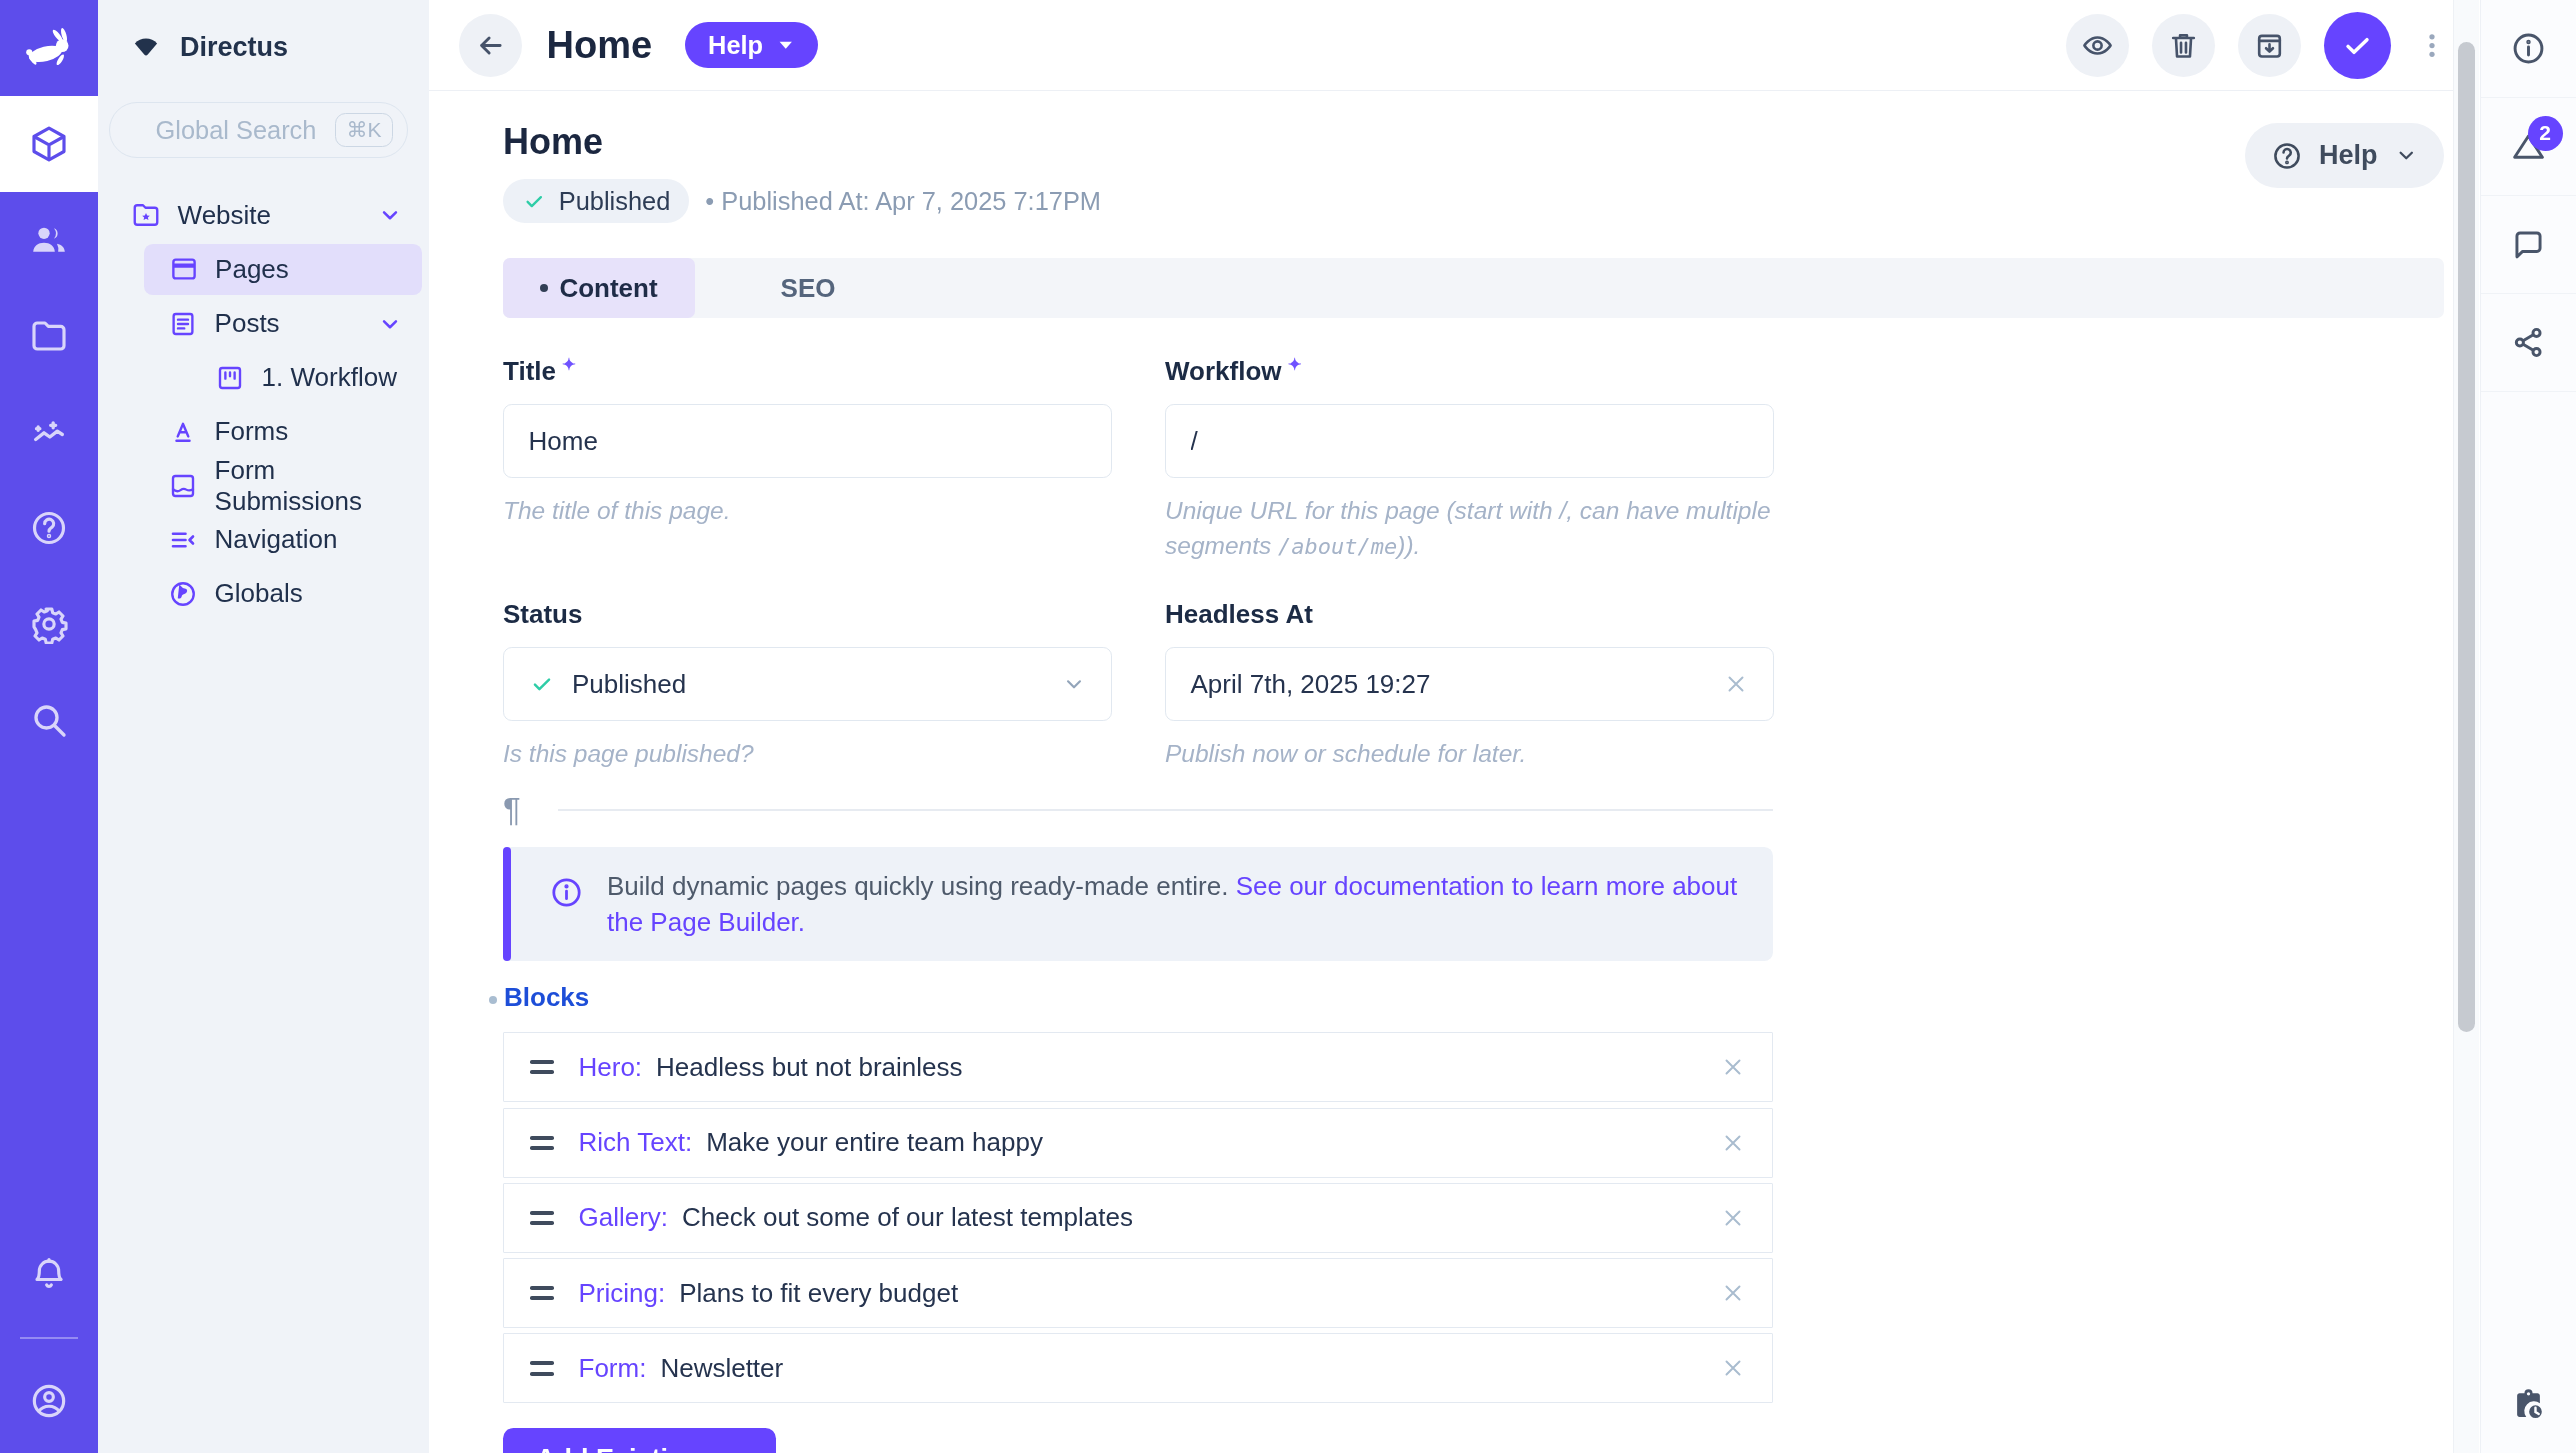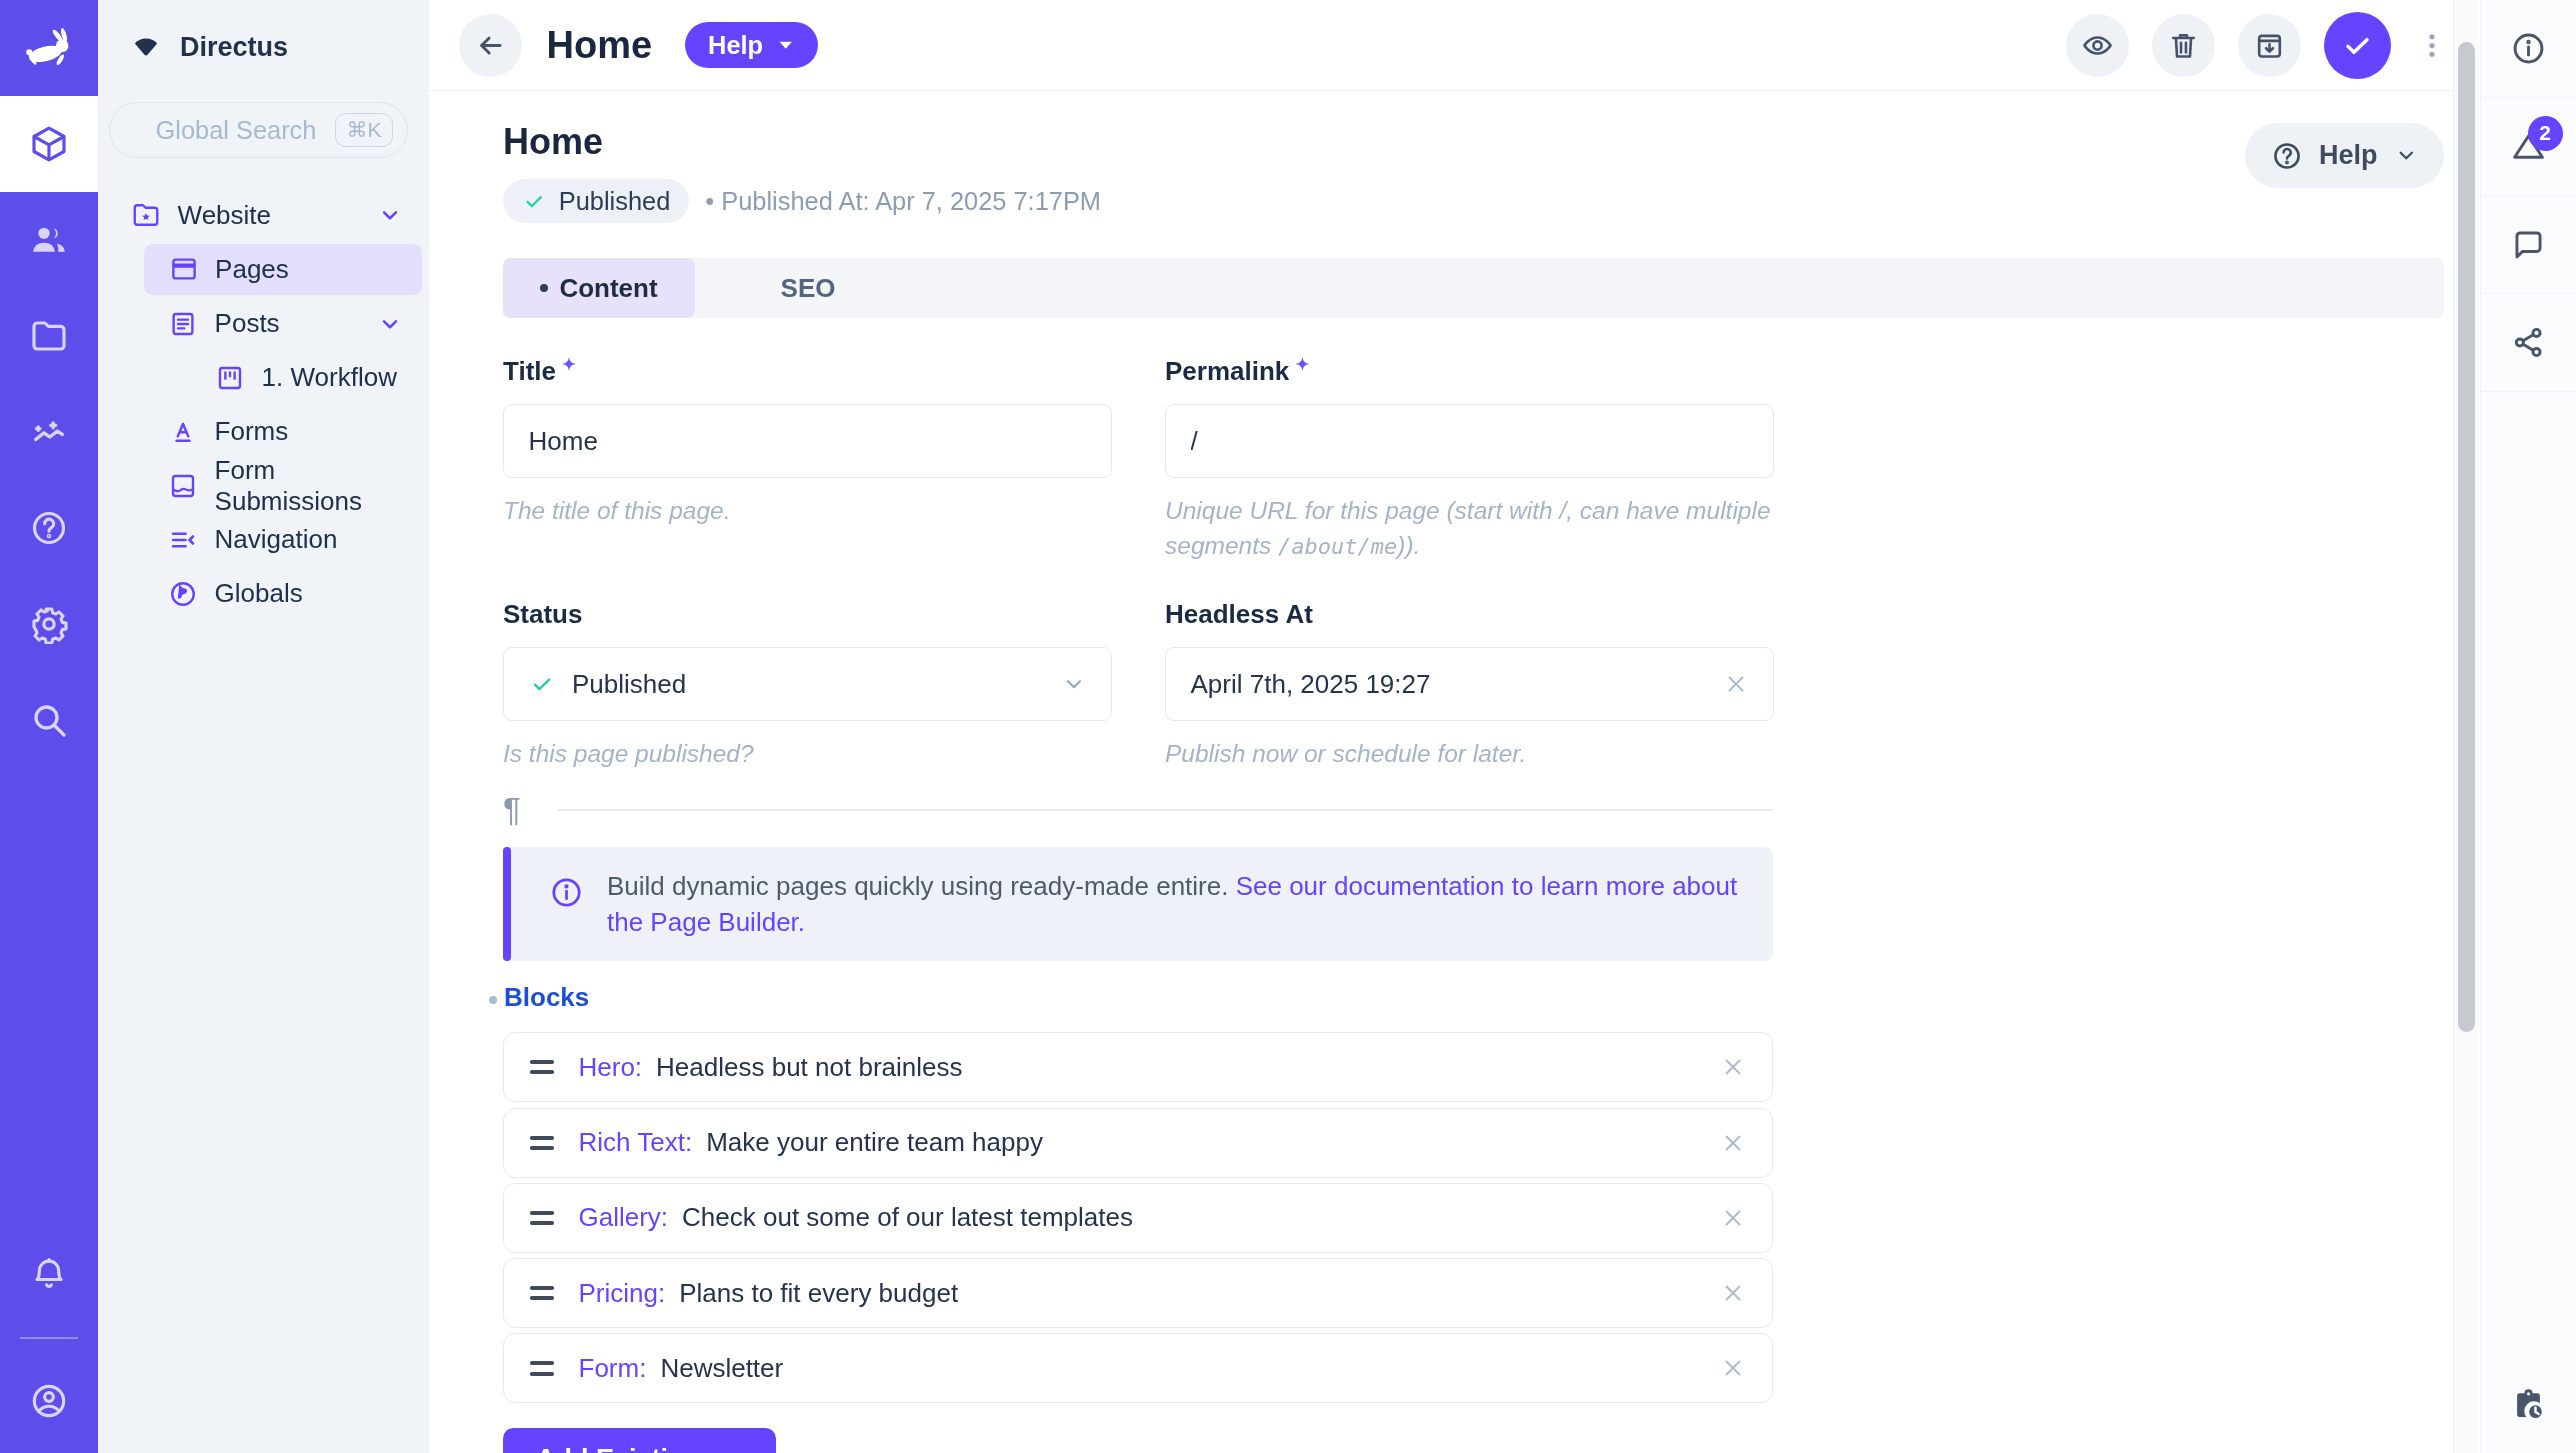--- a/index.html
+++ b/index.html
@@ -80,21 +80,21 @@
 
   .banner{margin-top:17.5px;width:1270px;position:relative;background:#eef2f8;border-radius:8.8px;padding:21px 35px 21px 46px;display:flex;gap:23px;align-items:flex-start}
   .banner-bar{position:absolute;left:0;top:0;bottom:0;width:8px;background:#6644ff;border-radius:5.3px}
   .banner-icon{color:#6644ff;margin-top:7px;flex:none}
   .banner-text{font-size:26px;line-height:1.4;color:#4e5a6b}
   .banner-link{color:#6644ff;cursor:pointer}
 
   .blocks-label{margin-top:21px;display:flex;align-items:center;font-size:26px;font-weight:700;color:#1d4ed8}
   .blocks-dot{width:8px;height:8px;background:#a9bdd1;border-radius:50%;margin:3.5px 7px 0 -14px;flex:none}
   .block-list{margin-top:19px;display:flex;flex-direction:column;gap:5.3px;width:1270px}
-  .block-row{height:70px;border:1.8px solid #e3e9f1;border-radius:12px;display:flex;align-items:center;padding:16px 26px;background:#fff;cursor:pointer}
+  .block-row{height:70px;border:1.8px solid #e3e9f1;border-radius:1px;display:flex;align-items:center;padding:16px 26px;background:#fff;cursor:pointer}
   .drag{display:flex;flex-direction:column;gap:6.1px;width:24px;cursor:grab}
   .drag i{height:4px;background:#3f4b5d;border-radius:1.8px;display:block}
   .block-type{margin-left:24.5px;color:#6644ff;font-size:26px}
   .block-title{margin-left:14px;color:#25334e;font-size:26px}
   .block-x{margin-left:auto;color:#a9bccf;width:26px;height:26px;cursor:pointer}
 
   .add-btn{margin-top:24.5px;height:63px;background:#6644ff;border-radius:10.5px;display:inline-flex;align-items:center;gap:24.5px;padding:0 33px;color:#fff;font-size:27px;font-weight:600;cursor:pointer}
   .add-btn svg{width:17.5px;height:12.3px}
 
   
@@ -415,21 +415,21 @@
 
     <div class="fields">
 
       <div>
         <div class="f-label req">Title</div>
         <input class="f-input" value="Home" style="">
         <div class="f-note">The title of this page.</div>
       </div>
 
       <div>
-        <div class="f-label req">Permalink</div>
+        <div class="f-label req">Workflow</div>
         <input class="f-input" value="/" style="">
         <div class="f-note"><span>Unique URL for this page (start with /, can have multiple segments </span><span class="mono">/about/me</span><span>)).</span></div>
       </div>
 
       <div>
         <div class="f-label">Status</div>
         <div class="f-input">
           <svg class="sel-check" viewBox="0 0 24 24" fill="none" stroke="currentColor" stroke-width="2.3" stroke-linecap="round" stroke-linejoin="round">
               <path d="M5.5 12.6l4.1 4.1L18.5 8"></path>
             </svg>

